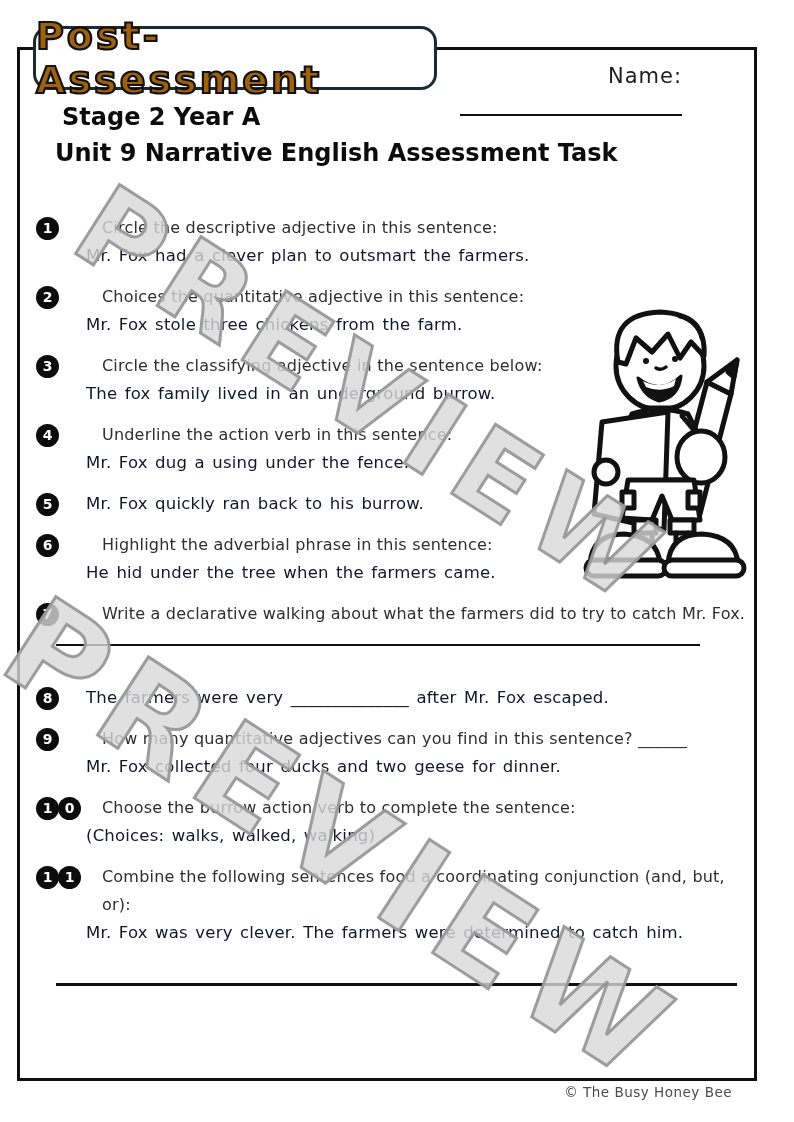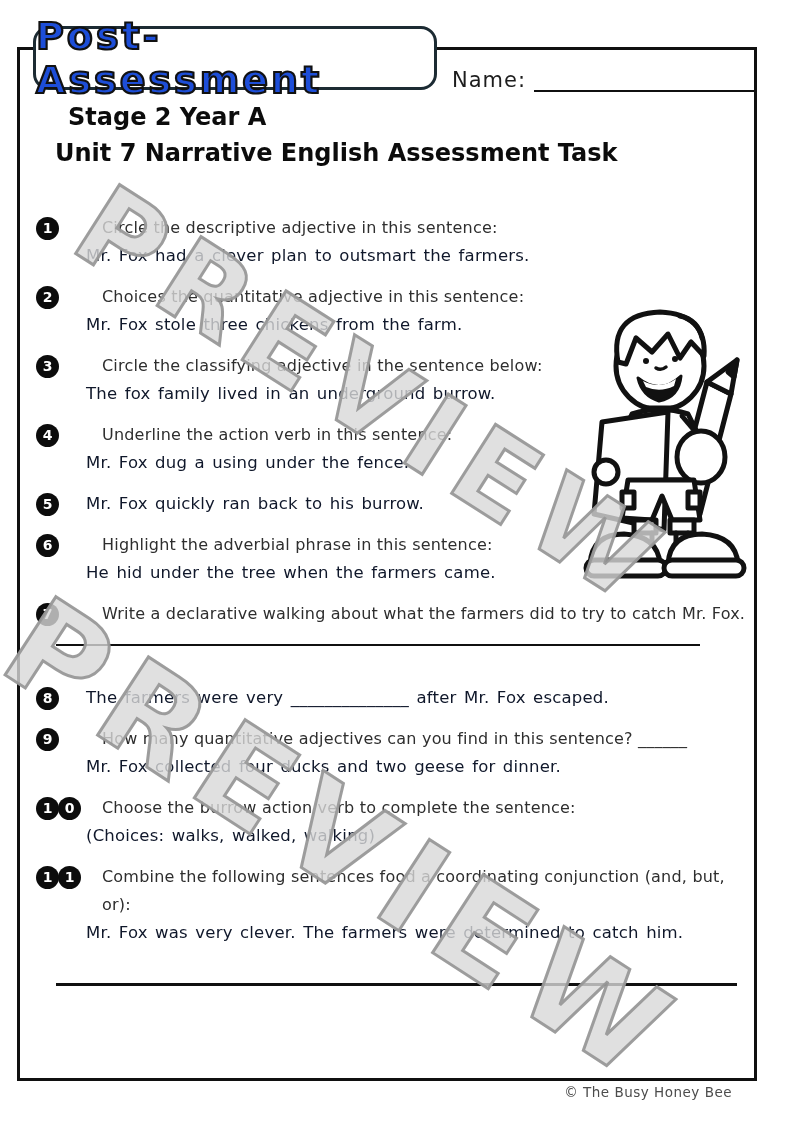--- a/index.html
+++ b/index.html
@@ -11,29 +11,29 @@
     position:absolute; left:17px; top:47px; width:734px; height:1028px;
     border:3px solid #101010; z-index:1;
   }
   
   .banner {
     position:absolute; left:33px; top:26px; width:398px; height:58px;
     background:#fff; border:3px solid #1c2b33; border-radius:16px;
     display:flex; align-items:center; justify-content:center; z-index:3;
   }
   .banner-text {
-    font-size:38px; font-weight:800; letter-spacing:3px; color:#1d4ed8;
+    font-size:38px; font-weight:800; letter-spacing:3px; color:#a16207;
     -webkit-text-stroke:2.2px #111; text-shadow:0 0 1px #111;
   }
   
-  .name-row { position:absolute; left:452px; top:64px; display:flex; align-items:flex-end; z-index:3; }
+  .name-row { position:absolute; left:452px; top:64px; display:flex; align-items:flex-end; z-index:3;flex-direction:column; }
   .name-label { font-size:21px; color:#1d1d1d; letter-spacing:1px; }
   .name-line { width:222px; height:26px; border-bottom:2.5px solid #101010; margin-left:8px; }
   
-  .title-line1 { position:absolute; left:68px; top:103px; font-size:24px; font-weight:700; color:#0c0c0c; z-index:2; }
+  .title-line1 { position:absolute; left:62px; top:103px; font-size:24px; font-weight:700; color:#0c0c0c; z-index:2; }
   .title-line2 { position:absolute; left:55px; top:139px; font-size:24px; font-weight:700; color:#0c0c0c; z-index:2; }
   
   .questions { position:absolute; left:36px; top:214px; width:712px; z-index:2; }
   .q { display:flex; margin-bottom:13px; }
   .q-badges { flex:0 0 50px; width:50px; display:flex; padding-top:3px; }
   .badge {
     width:23px; height:23px; border-radius:50%; background:#0c0c0c; color:#fff;
     font-weight:700; font-size:14px; line-height:23px; text-align:center;
     display:inline-block; margin-right:-1px;
   }
@@ -69,21 +69,21 @@
 <div class="banner">
   <span class="banner-text">Post-Assessment</span>
 </div>
 
 <div class="name-row">
   <span class="name-label">Name:</span>
   <span class="name-line"></span>
 </div>
 
 <div class="title-line1">Stage 2 Year A</div>
-<div class="title-line2">Unit 7 Narrative English Assessment Task</div>
+<div class="title-line2">Unit 9 Narrative English Assessment Task</div>
 
 <div class="questions" id="questions">
   <div class="q">
     <div class="q-badges">
         <span class="badge">1</span>
       </div>
     <div class="q-body">
       <div class="q-prompt">Circle the descriptive adjective in this sentence:</div>
       <div class="q-sentence">Mr. Fox had a clever plan to outsmart the farmers.</div>
 

